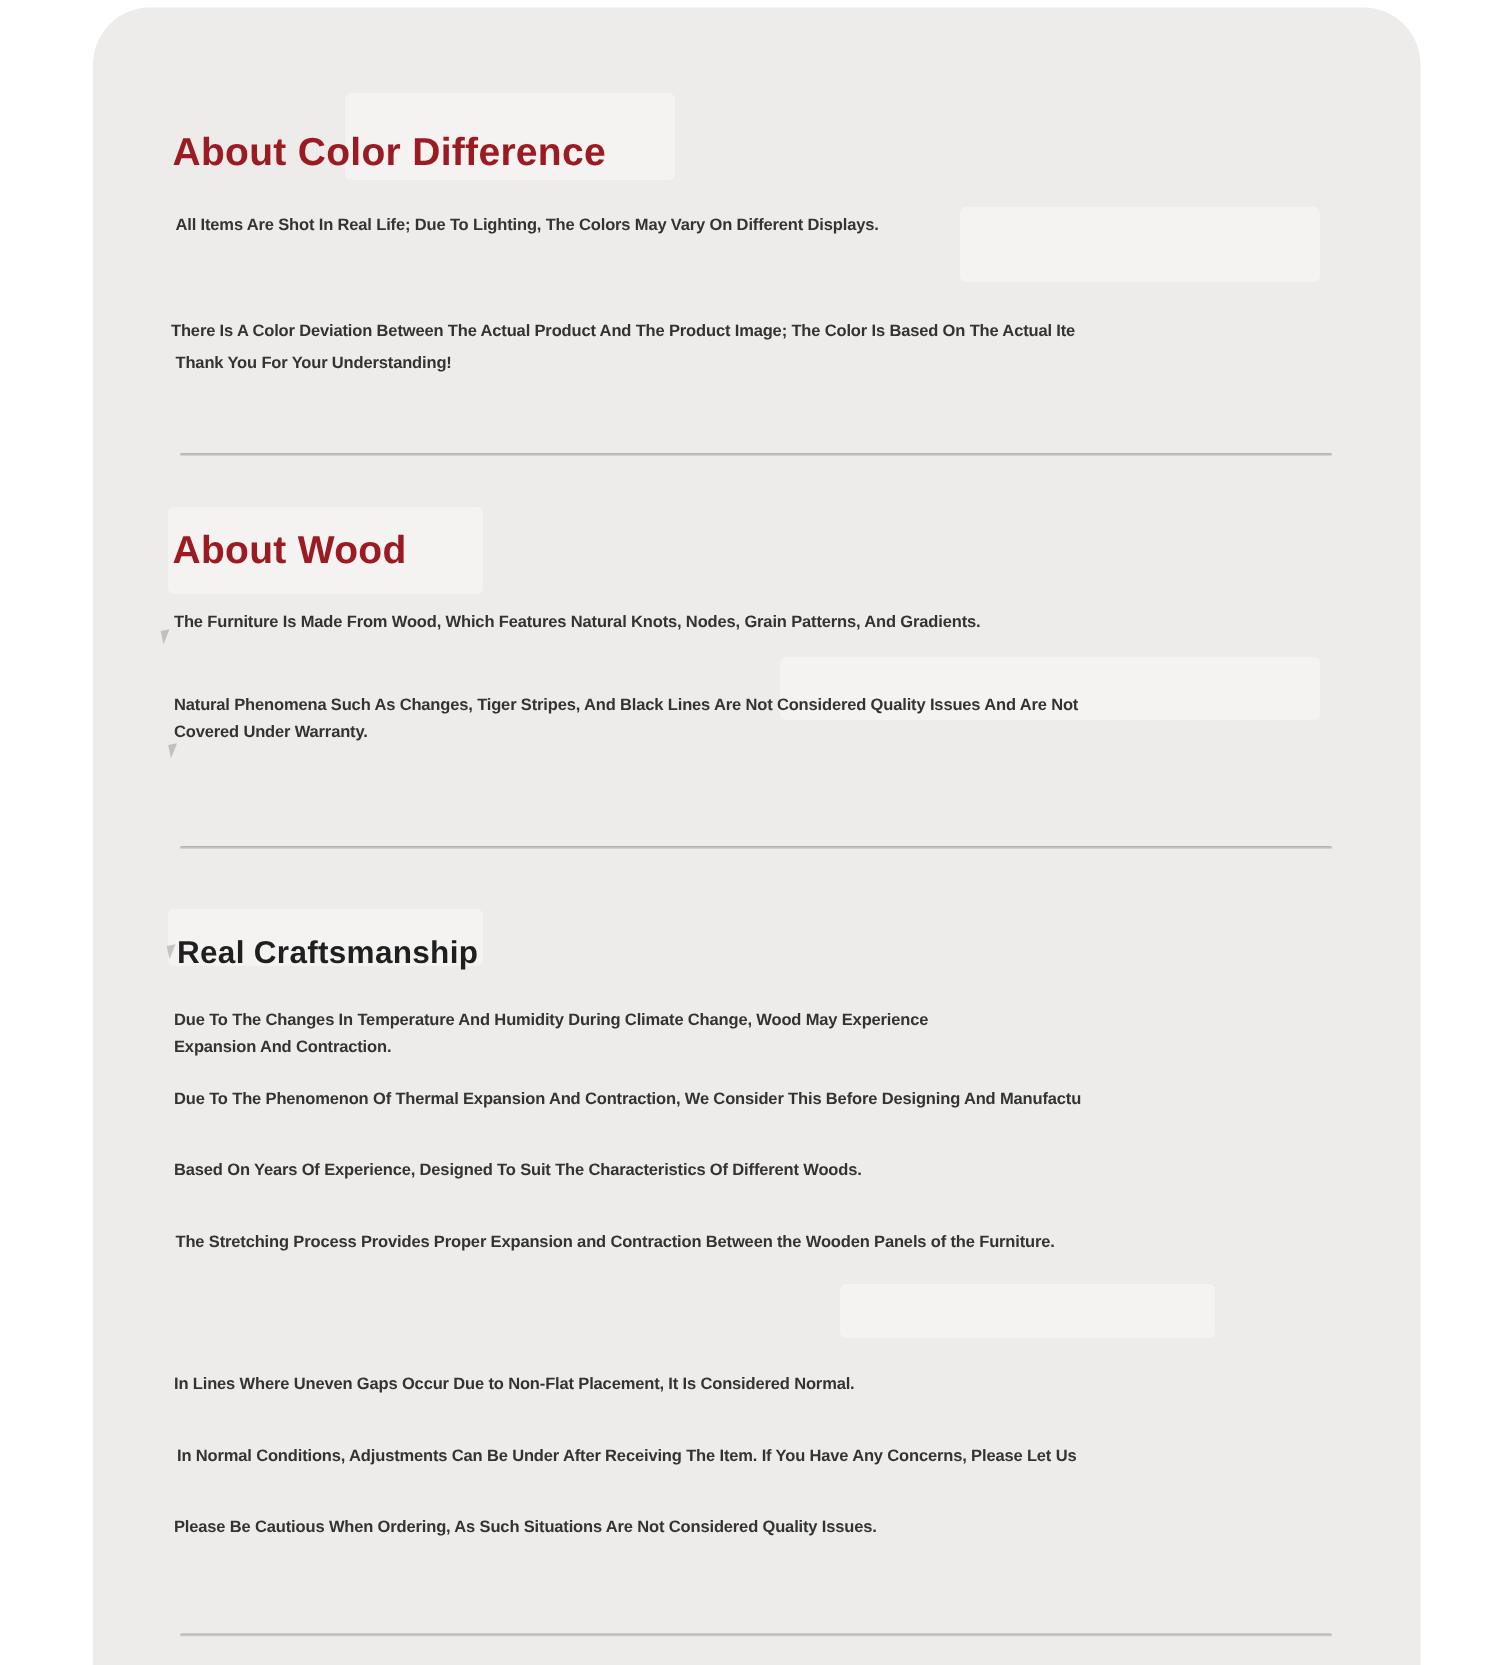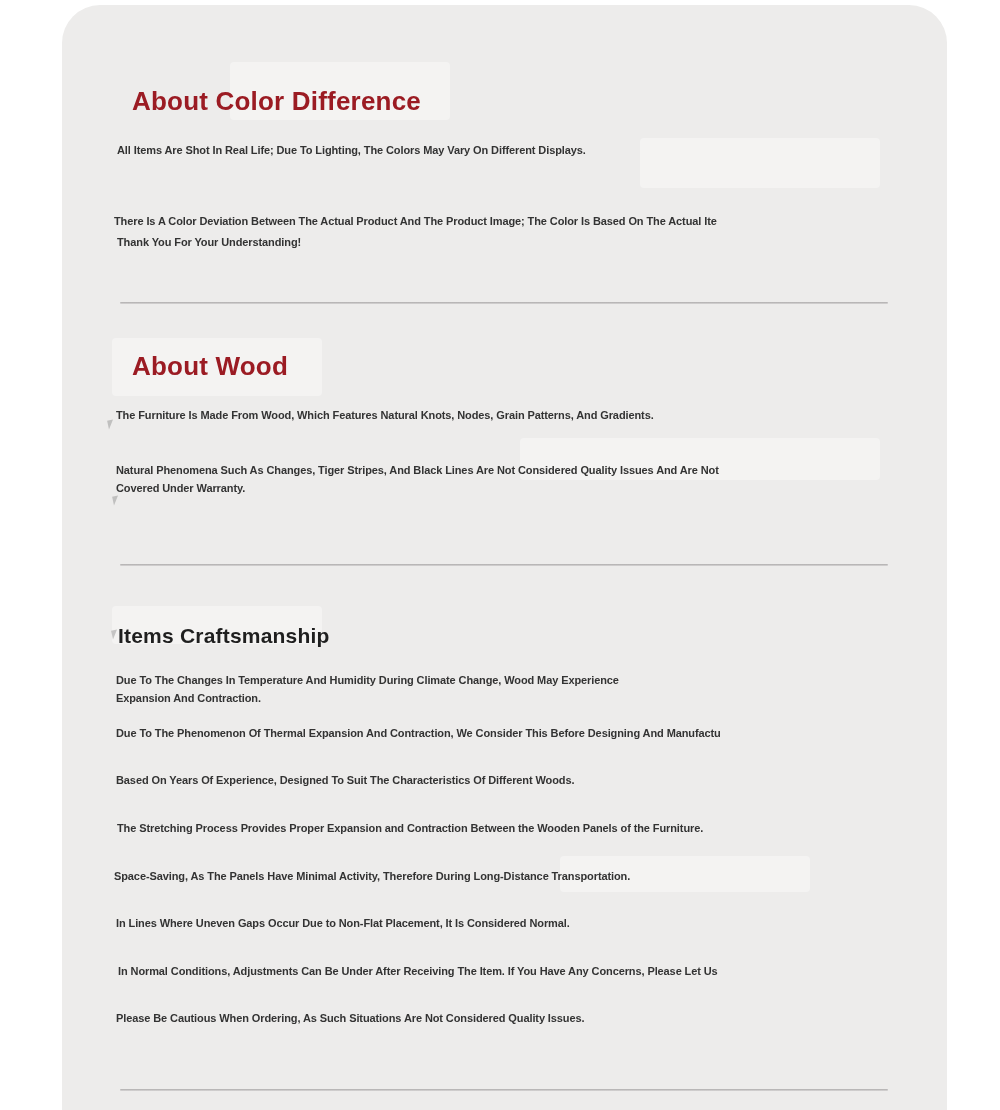--- a/index.html
+++ b/index.html
@@ -23,21 +23,21 @@
     position:absolute;
     left:62px;
     top:5px;
     width:885px;
     height:1105px;
     background:var(--card-bg);
     border-radius:38px 38px 0 0;
   }
   .section-title{
     position:absolute;
-    left:132px;
+    left:115px;
     font-size:26px;
     font-weight:700;
     color:var(--heading-red);
     letter-spacing:0.2px;
     white-space:nowrap;
   }
   .section-title.dark{
     color:var(--heading-dark);
     font-size:21px;
     left:118px;
@@ -103,26 +103,25 @@
 
   <div class="divider" style="top:302px;"></div>
 
   <h2 class="section-title" style="top:351px;">About Wood</h2>
   <p class="body-text" style="top:409px;">The Furniture Is Made From Wood, Which Features Natural Knots, Nodes, Grain Patterns, And Gradients.</p>
   <p class="body-text wrap2" style="top:461px;">Natural Phenomena Such As Changes, Tiger Stripes, And Black Lines Are Not Considered Quality Issues And Are Not
 Covered Under Warranty.</p>
 
   <div class="divider" style="top:564px;"></div>
 
-  <h2 class="section-title dark" style="top:624px;">Items Craftsmanship</h2>
+  <h2 class="section-title dark" style="top:624px;">Real Craftsmanship</h2>
   <p class="body-text wrap2" style="top:671px;">Due To The Changes In Temperature And Humidity During Climate Change, Wood May Experience
 Expansion And Contraction.</p>
   <p class="body-text" style="top:727px;">Due To The Phenomenon Of Thermal Expansion And Contraction, We Consider This Before Designing And Manufactu</p>
   <p class="body-text" style="top:774px;">Based On Years Of Experience, Designed To Suit The Characteristics Of Different Woods.</p>
   <p class="body-text" style="top:822px;left:117px;">The Stretching Process Provides Proper Expansion and Contraction Between the Wooden Panels of the Furniture.</p>
-  <p class="body-text" style="top:870px;left:114px;">Space-Saving, As The Panels Have Minimal Activity, Therefore During Long-Distance Transportation.</p>
   <p class="body-text" style="top:917px;">In Lines Where Uneven Gaps Occur Due to Non-Flat Placement, It Is Considered Normal.</p>
   <p class="body-text" style="top:965px;left:118px;">In Normal Conditions, Adjustments Can Be Under After Receiving The Item. If You Have Any Concerns, Please Let Us</p>
   <p class="body-text" style="top:1012px;text-align:center;">Please Be Cautious When Ordering, As Such Situations Are Not Considered Quality Issues.</p>
 
   <div class="divider" style="top:1089px;"></div>
 
 </div>
 
 </body></html>

